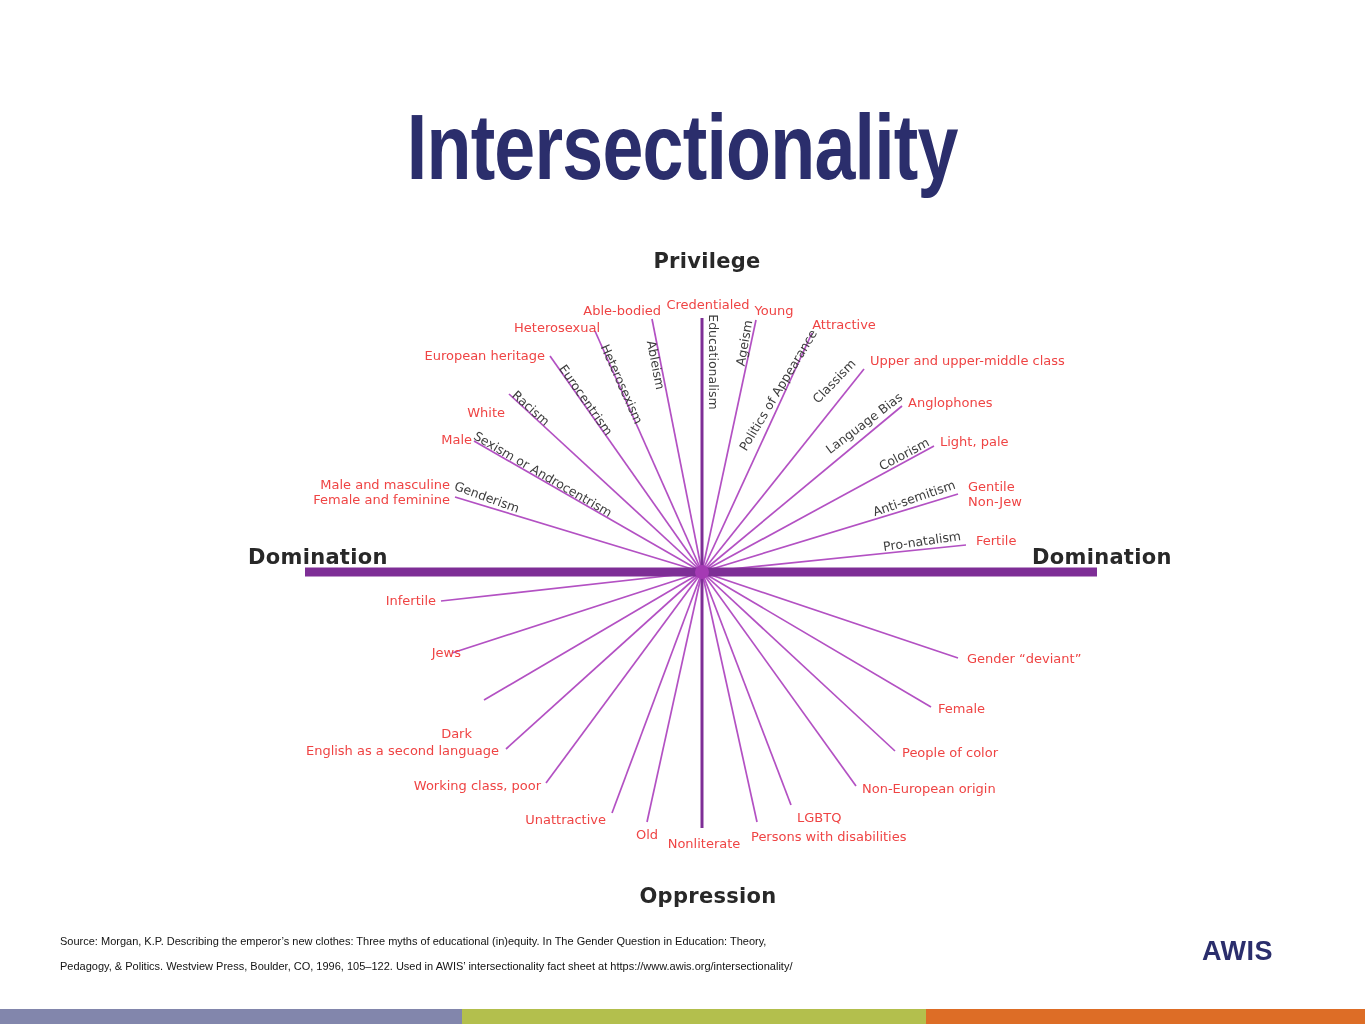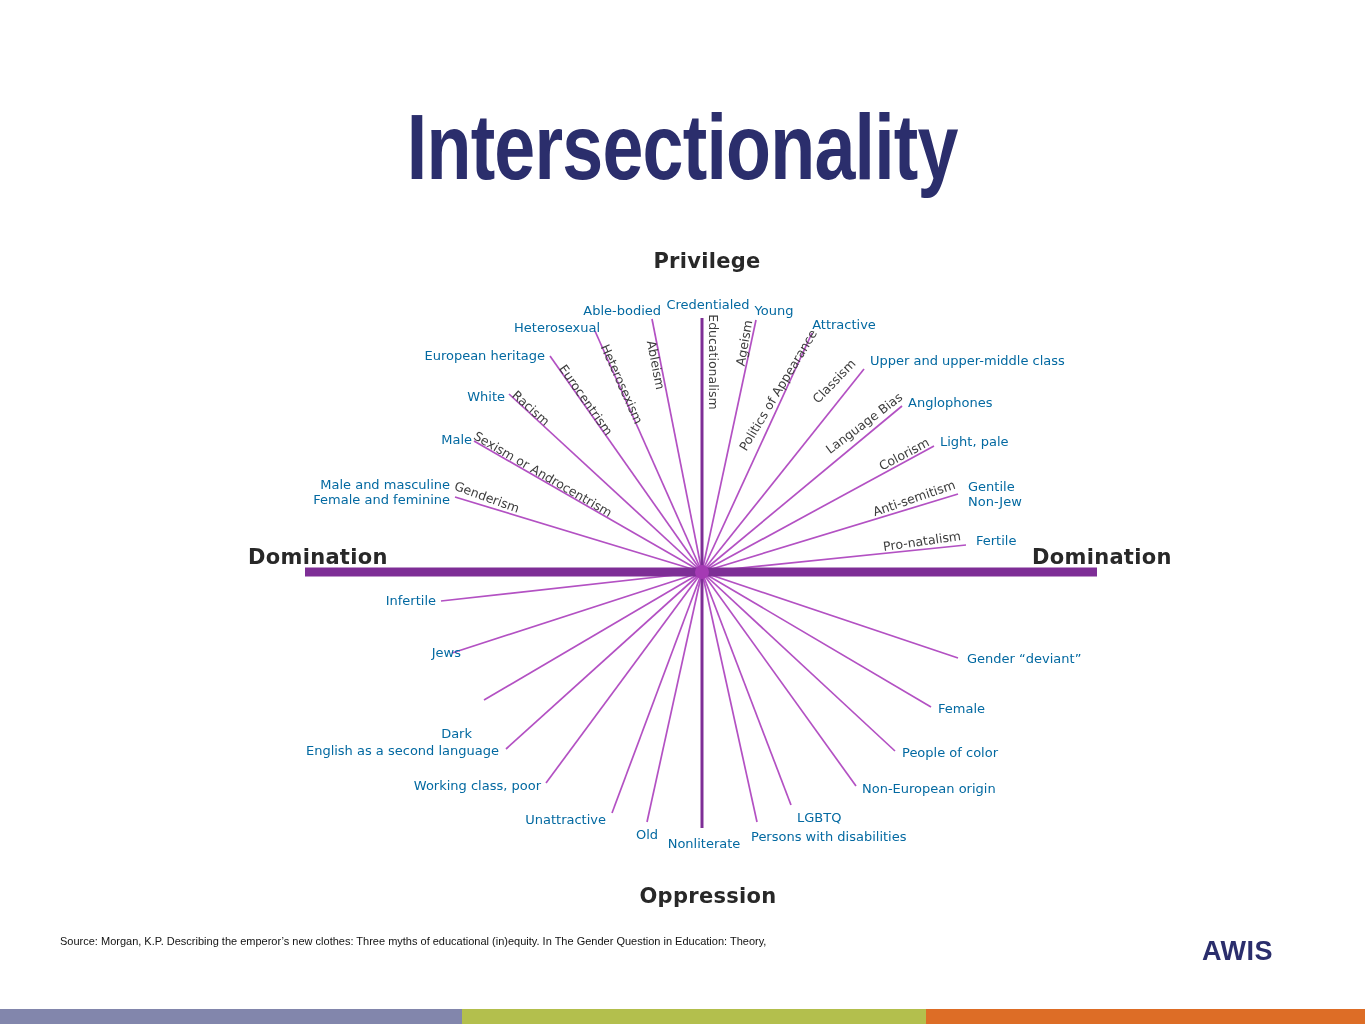--- a/index.html
+++ b/index.html
@@ -23,21 +23,21 @@
   .wheel{position:absolute;inset:0;}
   #wheel-svg{position:absolute;left:0;top:0;}
   .heading{
     position:absolute;font-weight:bold;font-size:21px;
     color:#282828;white-space:nowrap;letter-spacing:0.3px;
     font-family:"DejaVu Sans", sans-serif;
   }
   .heading.center-anchor{transform:translate(-50%,-50%);}
   .heading.left-anchor{transform:translate(0,-50%);}
   .spoke-label{
-    position:absolute;font-size:13px;line-height:15px;color:#0369a1;
+    position:absolute;font-size:13px;line-height:15px;color:#ef4444;
     white-space:pre-line;font-family:"DejaVu Sans", sans-serif;
   }
   .ism-label{
     position:absolute;font-size:12.5px;color:#3d3d3d;white-space:nowrap;
     font-family:"DejaVu Sans", sans-serif;
   }
   .source{
     position:absolute;left:60px;top:929px;width:1150px;
     font-size:11px;line-height:25px;color:#121212;
   }
@@ -94,21 +94,21 @@
     <div class="heading center-anchor" style="left:708px;top:896px;">Oppression</div>
     <div class="heading left-anchor" style="left:248px;top:557px;">Domination</div>
     <div class="heading left-anchor" style="left:1032px;top:557px;">Domination</div>
 
     <div id="labels">
         <div class="spoke-label" style="left: 450px; top: 492px; transform: translate(-100%, -50%); text-align: right;">Male and masculine
 Female and feminine</div>
         <div class="ism-label" style="left: 487px; top: 497px; transform: translate(-50%, -50%) rotate(20deg); text-align: center;">Genderism</div>
         <div class="spoke-label" style="left: 472px; top: 439px; transform: translate(-100%, -50%); text-align: right;">Male</div>
         <div class="ism-label" style="left: 543px; top: 474px; transform: translate(-50%, -50%) rotate(30deg); text-align: center;">Sexism or Androcentrism</div>
-        <div class="spoke-label" style="left: 505px; top: 396px; transform: translate(-100%, -50%); text-align: right;">White</div>
+        <div class="spoke-label" style="left: 505px; top: 412px; transform: translate(-100%, -50%); text-align: right;">White</div>
         <div class="ism-label" style="left: 531px; top: 408px; transform: translate(-50%, -50%) rotate(42deg); text-align: center;">Racism</div>
         <div class="spoke-label" style="left: 545px; top: 355px; transform: translate(-100%, -50%); text-align: right;">European heritage</div>
         <div class="ism-label" style="left: 586px; top: 400px; transform: translate(-50%, -50%) rotate(55deg); text-align: center;">Eurocentrism</div>
         <div class="spoke-label" style="left: 600px; top: 327px; transform: translate(-100%, -50%); text-align: center;">Heterosexual</div>
         <div class="ism-label" style="left: 622px; top: 384px; transform: translate(-50%, -50%) rotate(66deg); text-align: center;">Heterosexism</div>
         <div class="spoke-label" style="left: 661px; top: 310px; transform: translate(-100%, -50%); text-align: right;">Able-bodied</div>
         <div class="ism-label" style="left: 656px; top: 365px; transform: translate(-50%, -50%) rotate(79deg); text-align: center;">Ableism</div>
         <div class="spoke-label" style="left: 708px; top: 304px; transform: translate(-50%, -50%); text-align: center;">Credentialed</div>
         <div class="ism-label" style="left: 713px; top: 362px; transform: translate(-50%, -50%) rotate(90deg); text-align: center;">Educationalism</div>
         <div class="spoke-label" style="left: 774px; top: 310px; transform: translate(-50%, -50%); text-align: center;">Young</div>
@@ -138,20 +138,21 @@
         <div class="spoke-label" style="left: 797px; top: 817px; transform: translate(0%, -50%);">LGBTQ</div>
         <div class="spoke-label" style="left: 862px; top: 788px; transform: translate(0%, -50%);">Non-European origin</div>
         <div class="spoke-label" style="left: 902px; top: 752px; transform: translate(0%, -50%);">People of color</div>
         <div class="spoke-label" style="left: 938px; top: 708px; transform: translate(0%, -50%);">Female</div>
         <div class="spoke-label" style="left: 967px; top: 658px; transform: translate(0%, -50%);">Gender “deviant”</div>
       </div>
   </div>
 
   <div class="source">
     <div>Source: Morgan, K.P. Describing the emperor’s new clothes: Three myths of educational (in)equity. In The Gender Question in Education: Theory,</div>
+    <div>Pedagogy, &amp; Politics. Westview Press, Boulder, CO, 1996, 105–122. Used in AWIS’ intersectionality fact sheet at https://www.awis.org/intersectionality/</div>
   </div>
 
   <div class="logo">AWIS</div>
 
   <div class="footer-bars" id="footer-bars">
       <div class="footer-bar" style="left: 0px; width: 462px; background: rgb(130, 134, 172);"></div>
       <div class="footer-bar" style="left: 462px; width: 464px; background: rgb(179, 191, 77);"></div>
       <div class="footer-bar" style="left: 926px; width: 439px; background: rgb(221, 109, 38);"></div>
     </div>
 

